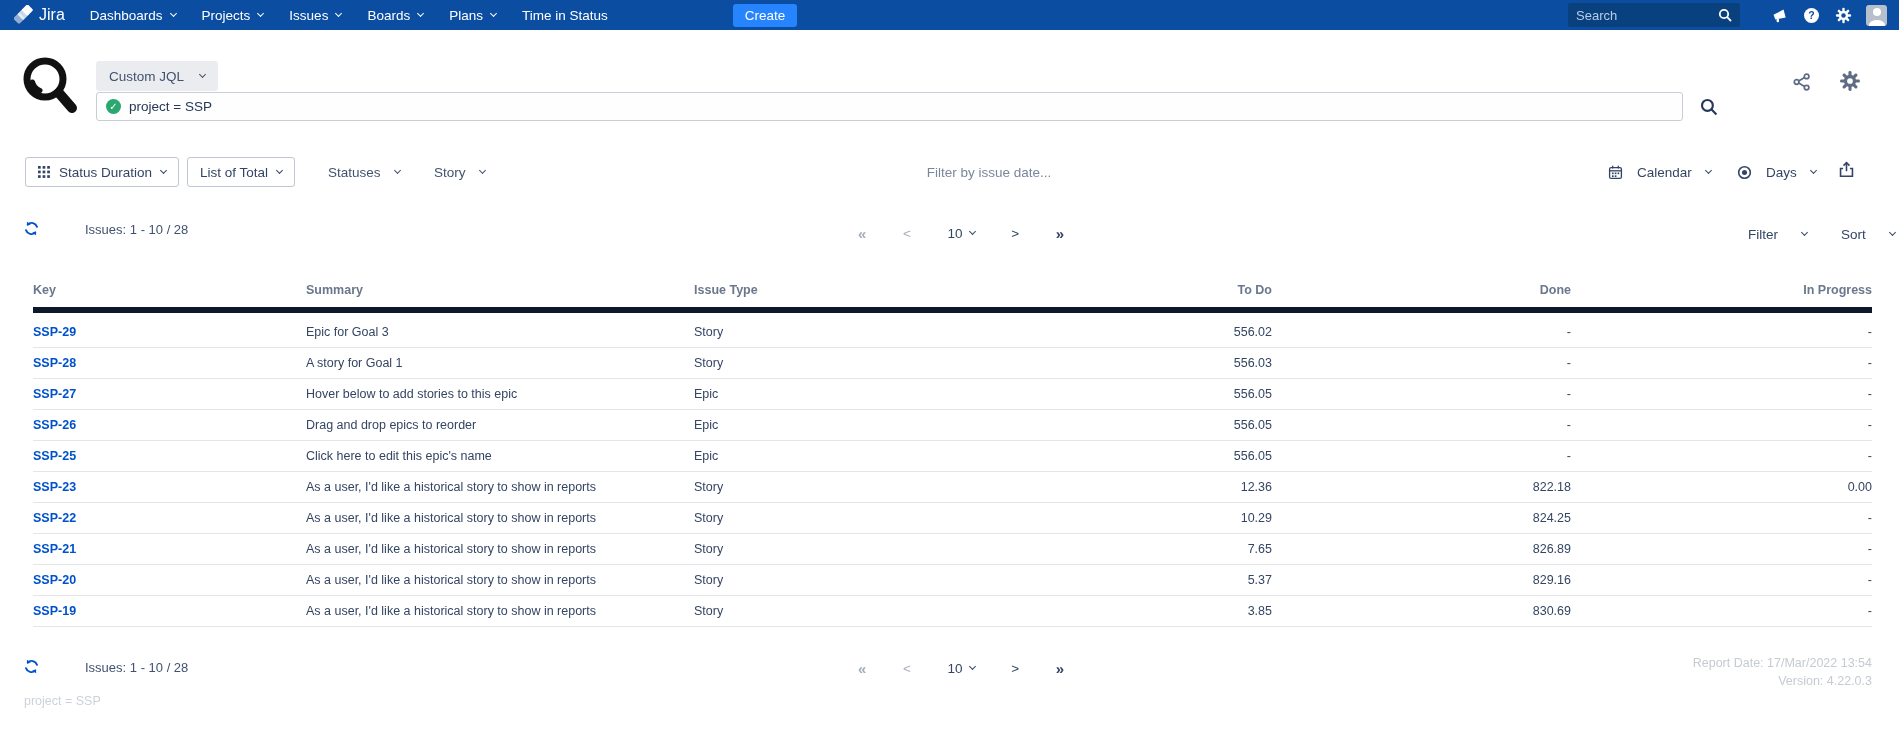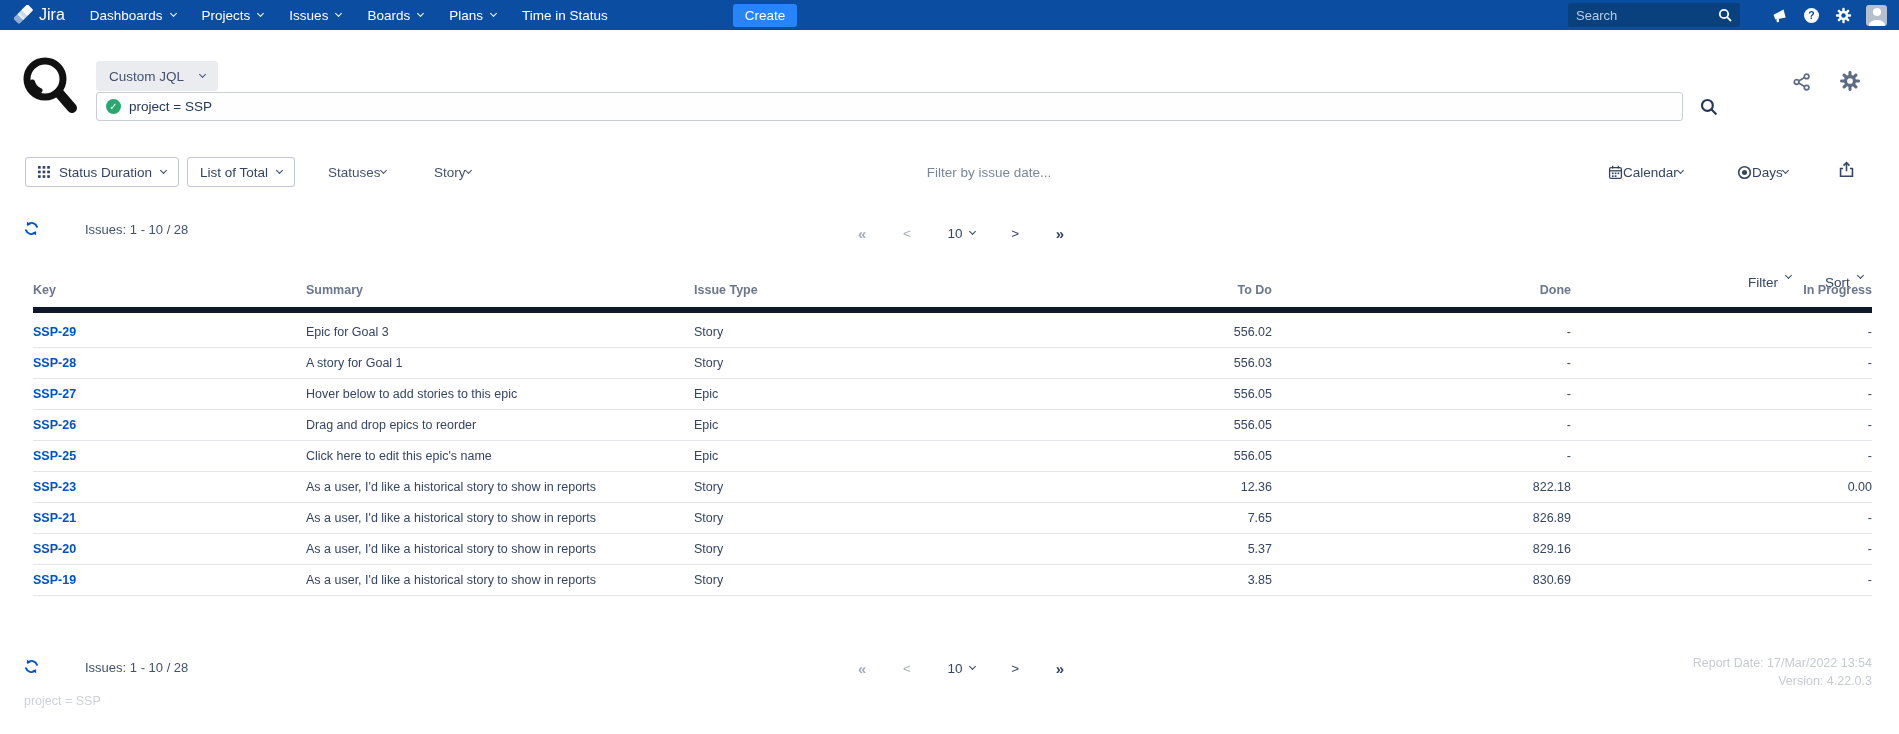--- a/index.html
+++ b/index.html
@@ -50,39 +50,39 @@
   .jql-text { font-size:13.5px; color:#253858; }
   .icon-btn { background:none; border:none; padding:0; cursor:pointer; line-height:0; }
   .jql-search-btn { position:absolute; left:1700px; top:98px; }
   .share-btn { position:absolute; left:1792px; top:72px; }
   .gear-btn  { position:absolute; left:1839px; top:70px; }
 
   
   .tb-btn { position:absolute; top:157px; height:30px; border:1px solid #C1C7D0; border-radius:3px;
             background:#fff; display:flex; align-items:center; gap:9px; padding:0 12px;
             font-size:13.5px; font-weight:normal; color:#344563; cursor:pointer; font-family:inherit; }
-  .tb-link { position:absolute; top:157px; height:30px; display:flex; align-items:center; gap:0;
+  .tb-link { position:absolute; top:157px; height:30px; display:flex; align-items:center; gap:14px;
              font-size:13.5px; color:#42526E; cursor:pointer; white-space:nowrap; }
   .date-filter { position:absolute; left:824px; top:157px; width:330px; height:30px; border:none;
                  outline:none; text-align:center; font-size:13.5px; font-family:inherit;
                  color:#344563; background:transparent; }
   .date-filter::placeholder { color:#7A869A; }
   .export-btn { position:absolute; left:1838px; top:161px; }
 
   
   .refresh-btn { position:absolute; left:24px; }
   .count-label { position:absolute; left:48px; font-size:13px; color:#42526E;margin-left:37px; }
   .pagination { position:absolute; left:858px; width:206px; display:flex; align-items:center;
                 justify-content:space-between; font-size:13.5px; color:#344563; }
   .pg-item { cursor:pointer; display:flex; align-items:center; gap:7px; }
   .pg-jump { font-size:15px; font-weight:bold; }
   .pg-muted { color:#A5ADBA; }
   .filter-sort { position:absolute; left:1748px; top:227px; display:flex; gap:34px;
                  font-size:13.5px; color:#344563; }
-  .fs-item { display:flex; gap:8px; cursor:pointer;margin-top:48px; }
+  .fs-item { display:flex; align-items:center; gap:24px; cursor:pointer; }
 
   
   .issues-table { position:absolute; left:33px; top:283px; width:1839px; border-collapse:collapse;
                   table-layout:fixed; }
   .issues-table th { font-weight:bold; font-size:12.5px; color:#6B778C; text-align:left;
                      padding:0 0 10px 0; border-bottom:6px solid #0f172a; }
   .issues-table th.num, .issues-table td.num { text-align:right; }
   .issues-table td { font-size:12.5px; color:#344563; height:31px; border-bottom:1px solid #E3E5E9;
                      padding:0; white-space:nowrap; overflow:hidden; }
   .issues-table tbody tr:first-child td { height:37px; padding-top:5px; }
@@ -405,20 +405,30 @@
       <td>
         <a class="key-link">SSP-23</a>
       </td>
       <td>As a user, I'd like a historical story to show in reports</td>
       <td>Story</td>
       <td class="num">12.36</td>
       <td class="num">822.18</td>
       <td class="num">0.00</td>
     </tr>
 
+    <tr>
+      <td>
+        <a class="key-link">SSP-22</a>
+      </td>
+      <td>As a user, I'd like a historical story to show in reports</td>
+      <td>Story</td>
+      <td class="num">10.29</td>
+      <td class="num">824.25</td>
+      <td class="num">-</td>
+    </tr>
 
     <tr>
       <td>
         <a class="key-link">SSP-21</a>
       </td>
       <td>As a user, I'd like a historical story to show in reports</td>
       <td>Story</td>
       <td class="num">7.65</td>
       <td class="num">826.89</td>
       <td class="num">-</td>

